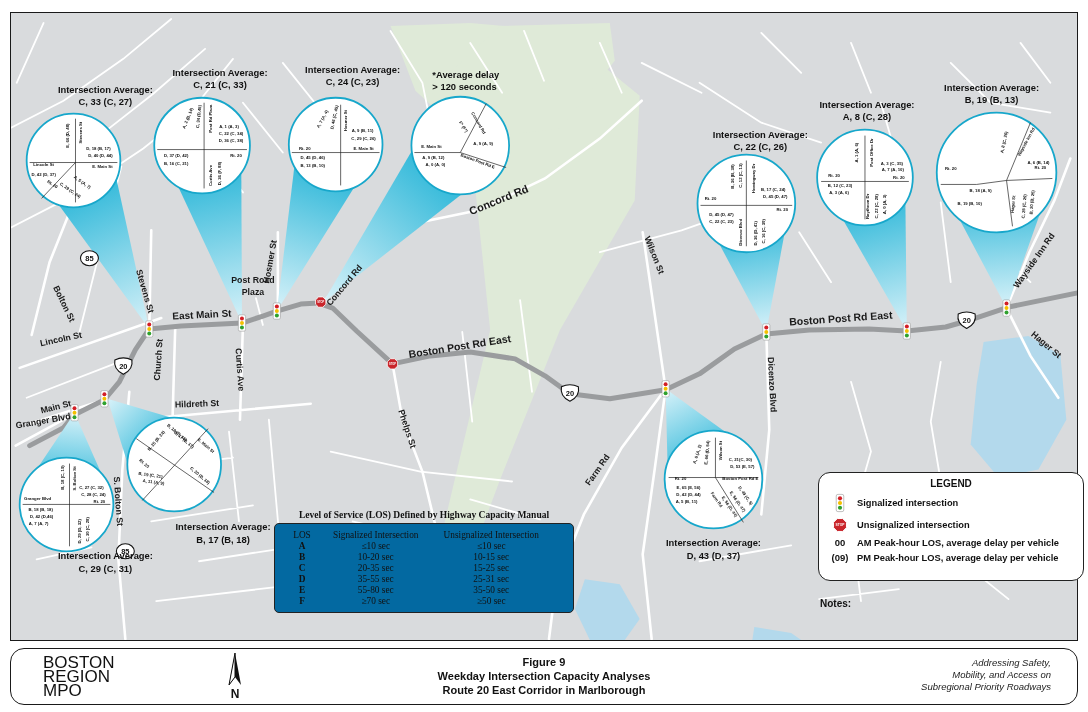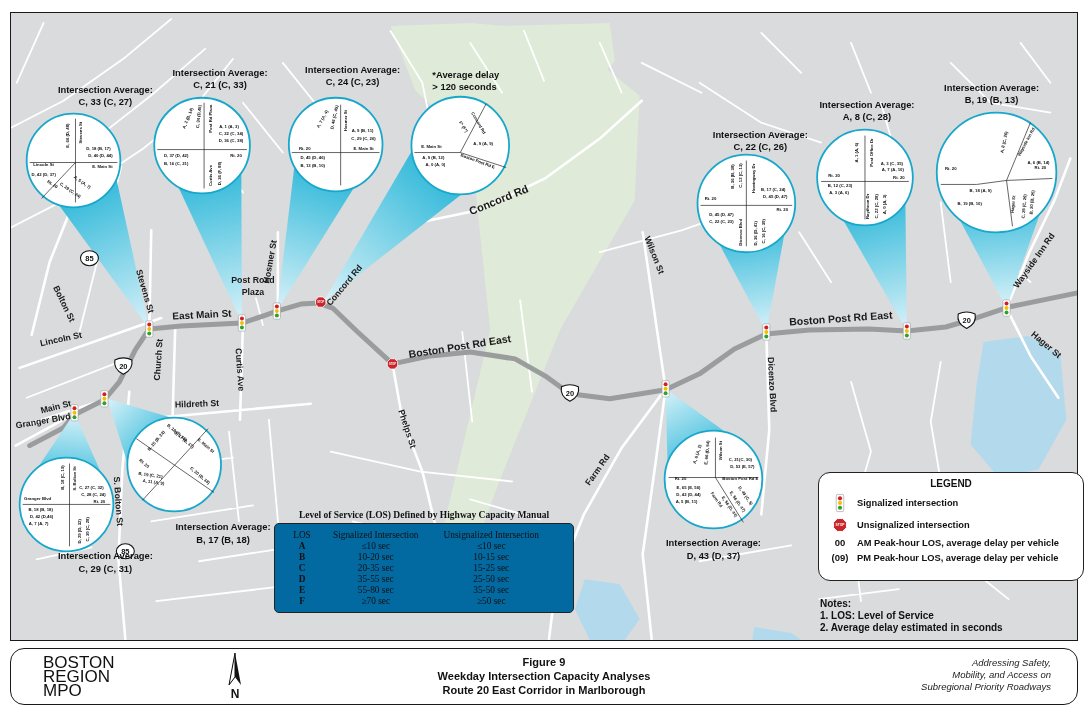--- a/index.html
+++ b/index.html
@@ -479,21 +479,21 @@
                 <td>10-15 sec</td>
               </tr>
               <tr>
                 <td class="los-letter">C</td>
                 <td>20-35 sec</td>
                 <td>15-25 sec</td>
               </tr>
               <tr>
                 <td class="los-letter">D</td>
                 <td>35-55 sec</td>
-                <td>25-50 sec</td>
+                <td>25-31 sec</td>
               </tr>
               <tr>
                 <td class="los-letter">E</td>
                 <td>55-80 sec</td>
                 <td>35-50 sec</td>
               </tr>
               <tr>
                 <td class="los-letter">F</td>
                 <td>≥70 sec</td>
                 <td>≥50 sec</td>
@@ -539,24 +539,20 @@
           <div class="legend-row">
             <div class="legend-icon">
               <span class="legend-sym">(09)</span>
             </div>
             <div class="legend-label">PM Peak-hour LOS, average delay per vehicle</div>
           </div>
         </div>
     </div>
     <div id="notes">
       <div>Notes:</div>
-      <div id="notes-lines">
-          <div>1. LOS: Level of Service</div>
-          <div>2. Average delay estimated in seconds</div>
-        </div>
     </div>
   </div>
 
   <div id="footer">
     <div id="footer-org">
       <div>BOSTON</div>
       <div>REGION</div>
       <div>MPO</div>
     </div>
     <svg id="footer-north" viewBox="0 0 40 52">

